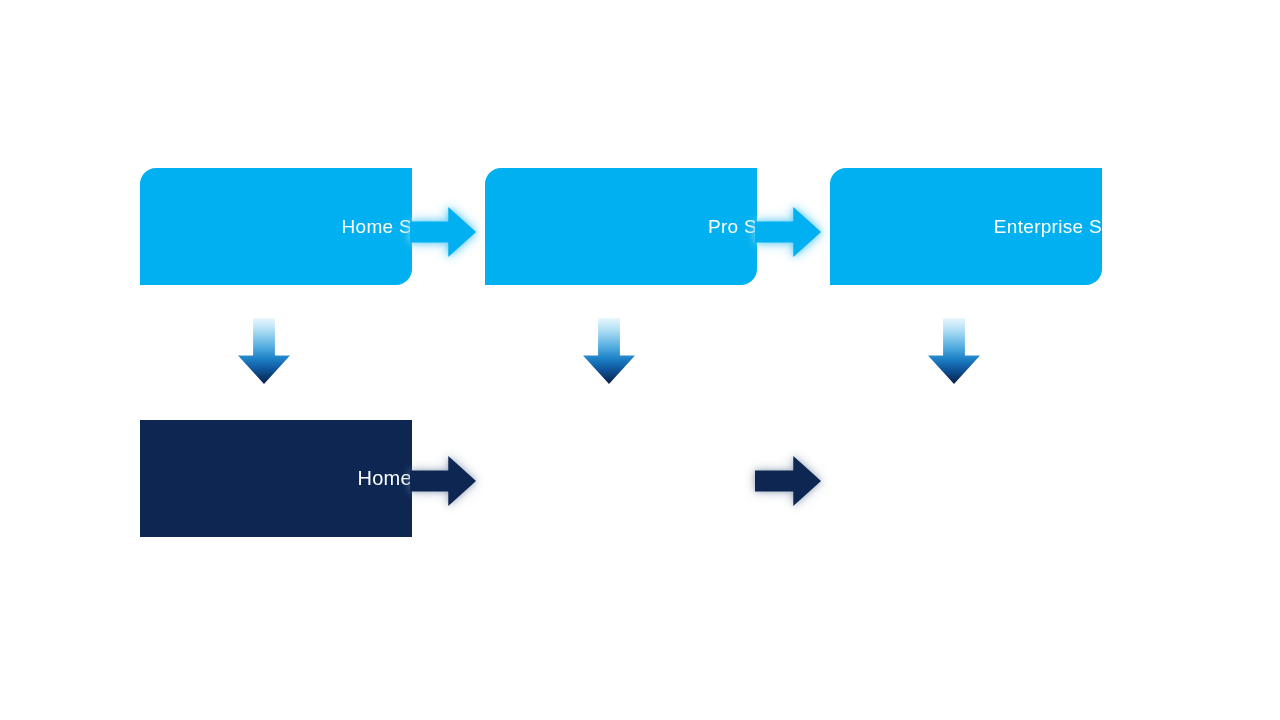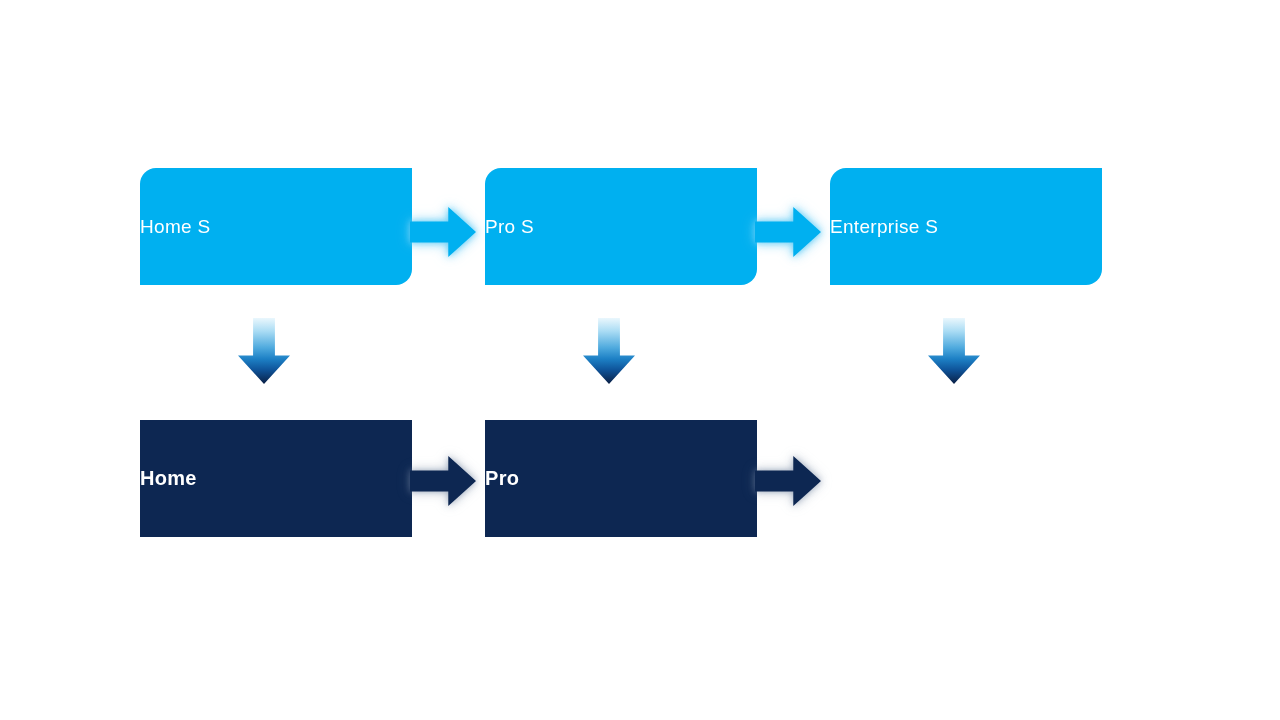--- a/index.html
+++ b/index.html
@@ -20,38 +20,38 @@
     overflow: hidden;
   }
 
   
   .node {
     position: absolute;
     width: 272px;
     height: 117px;
     display: flex;
     align-items: center;
-    justify-content: flex-start;
+    justify-content: flex-end;
     color: var(--label-text);
   }
   .node span {
     font-size: 19px;
     font-weight: 400;
     letter-spacing: 0.3px;
   }
   .node.top {
     top: 168px;
     background: var(--accent-light);
     border-radius: 16px 0 16px 0; 
   }
   .node.bottom {
     top: 420px;
     background: var(--accent-dark);
   }
-  .node.bottom span { font-size: 20px; font-weight: bold; }
+  .node.bottom span { font-size: 20px; }
   .col-1 { left: 140px; }
   .col-2 { left: 485px; }
   .col-3 { left: 830px; }
 
   
   .harrow-wrap {
     position: absolute;
     width: 66px;
     height: 50px;
   }
@@ -116,23 +116,20 @@
     <div class="harrow light-fill"></div>
   </div>
 
   <div class="varrow v-1"></div>
   <div class="varrow v-2"></div>
   <div class="varrow v-3"></div>
 
   <div class="node bottom col-1">
     <span>Home</span>
   </div>
-  <div class="node bottom col-2">
-    <span>Pro</span>
-  </div>
 
   <div class="harrow-wrap dark gap-1">
     <div class="harrow dark-fill"></div>
   </div>
   <div class="harrow-wrap dark gap-2">
     <div class="harrow dark-fill"></div>
   </div>
 
 </div>
 

